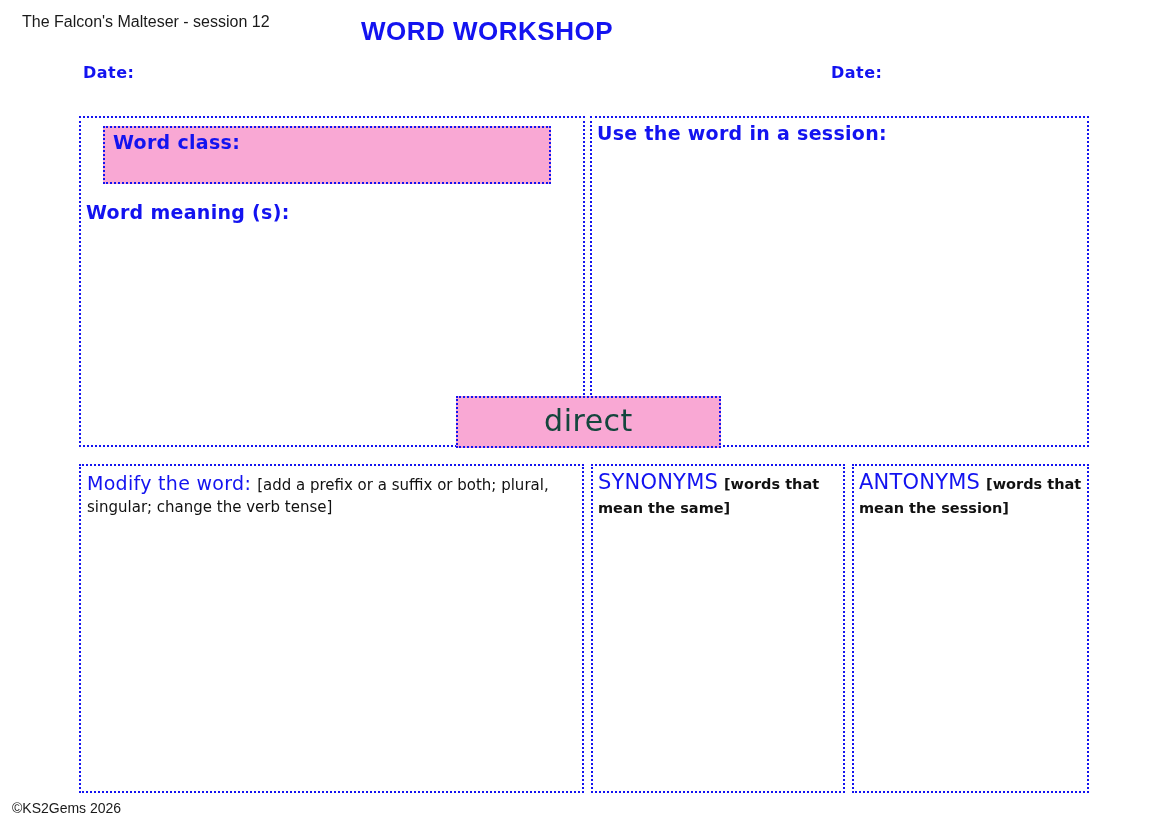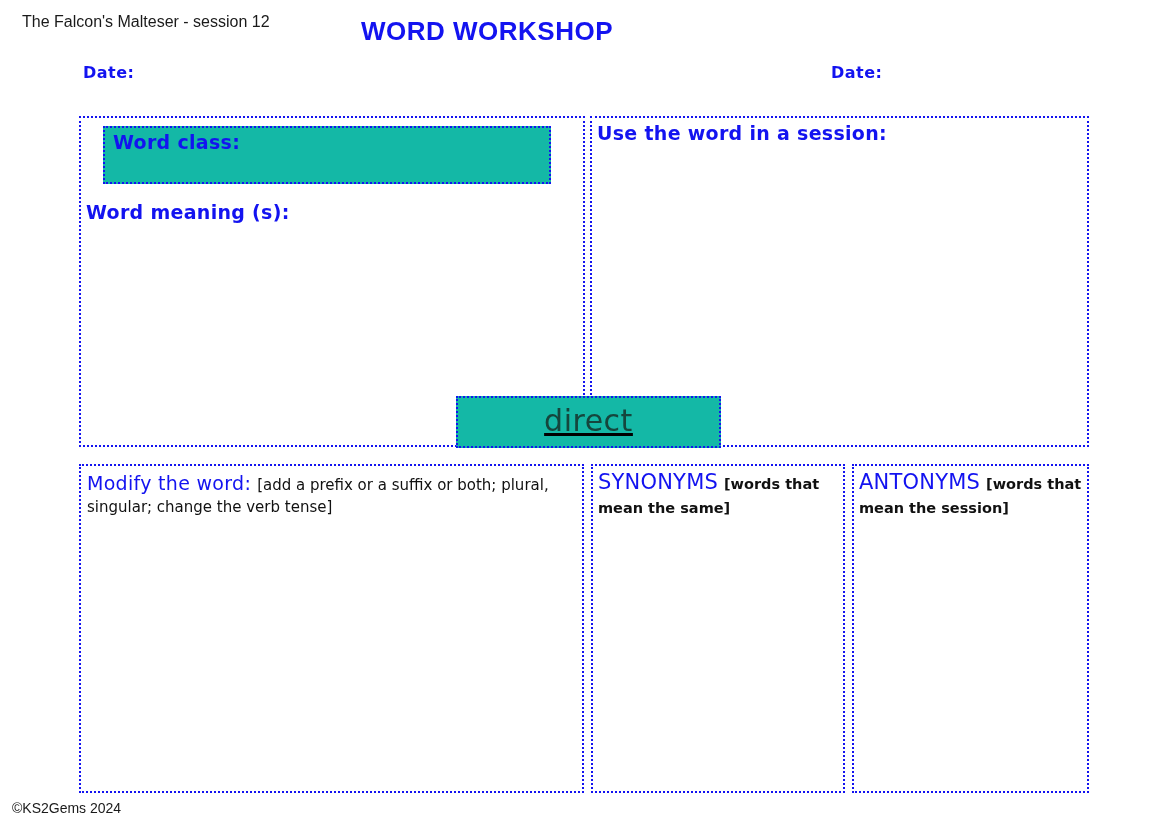--- a/index.html
+++ b/index.html
@@ -62,22 +62,21 @@
   .panel {
     position: absolute;
     box-sizing: border-box;
     border: 2px dotted #1313f0;
     background: #ffffff;
   }
   .fillbox {
     position: absolute;
     box-sizing: border-box;
     border: 2px dotted #1313f0;
-    background: #14b8a6;
-    text-decoration: underline;
+    background: #f9a8d4;
   }
 
   
   #panel-word-left  { left: 79px;  top: 116px; width: 506px; height: 331px; }
   #panel-sentence   { left: 590px; top: 116px; width: 499px; height: 331px; }
 
   #box-word-class   { left: 103px; top: 126px; width: 448px; height: 58px; }
   .word-class-label {
     position: absolute;
     left: 113px;
@@ -207,13 +206,13 @@
 <div class="panel" id="panel-synonyms"></div>
 
 <div class="panel" id="panel-antonyms"></div>
 
 <div class="field-head" id="head-modify"><span class="hl">Modify the word:</span><span class="hint" style="margin-left: 6px;">[add a prefix or a suffix or both; plural, singular; change the verb tense]</span></div>
 
 <div class="field-head" id="head-synonyms"><span class="hl">SYNONYMS</span><span class="hint" style="margin-left: 6px;">[words that mean the same]</span></div>
 
 <div class="field-head" id="head-antonyms"><span class="hl">ANTONYMS</span><span class="hint" style="margin-left: 6px;">[words that mean the session]</span></div>
 
-<div class="footer-credit">©KS2Gems 2024</div>
+<div class="footer-credit">©KS2Gems 2026</div>
 
 </body></html>

